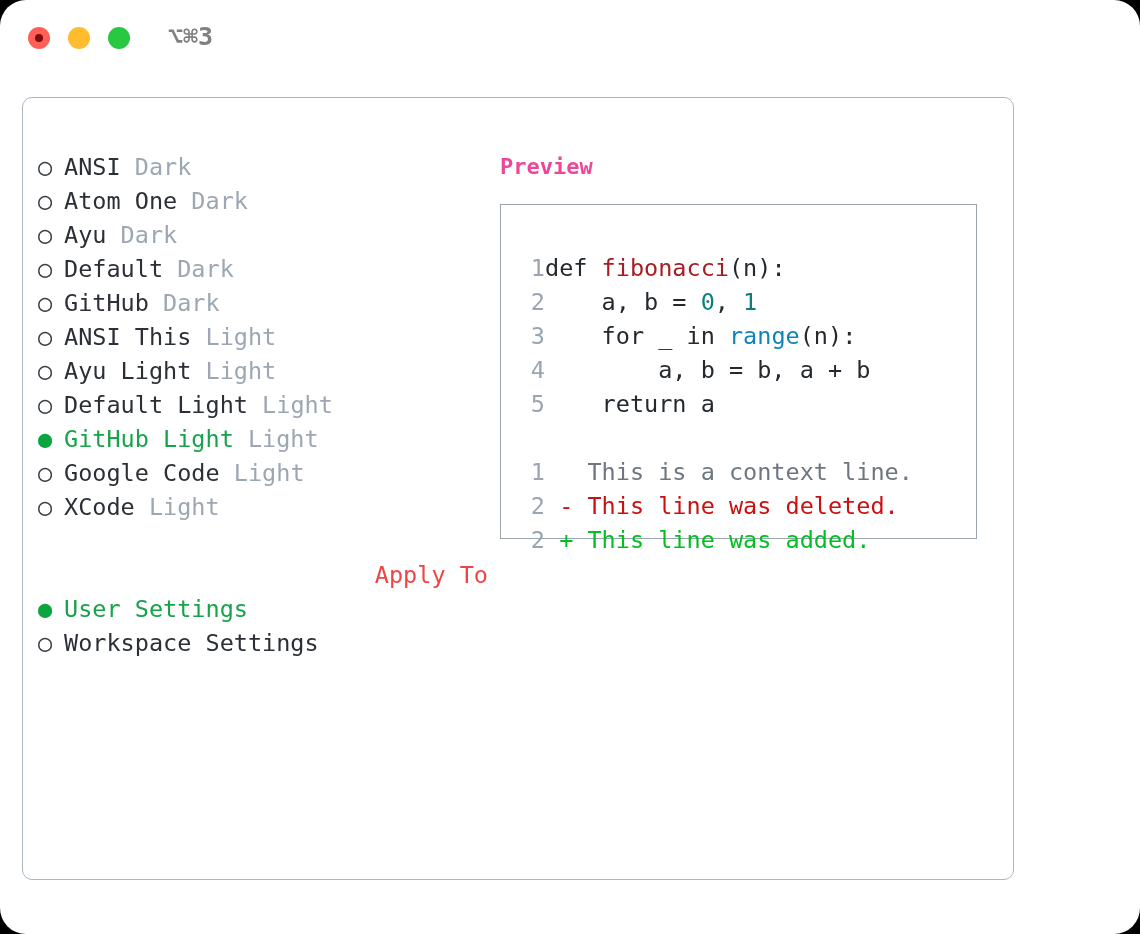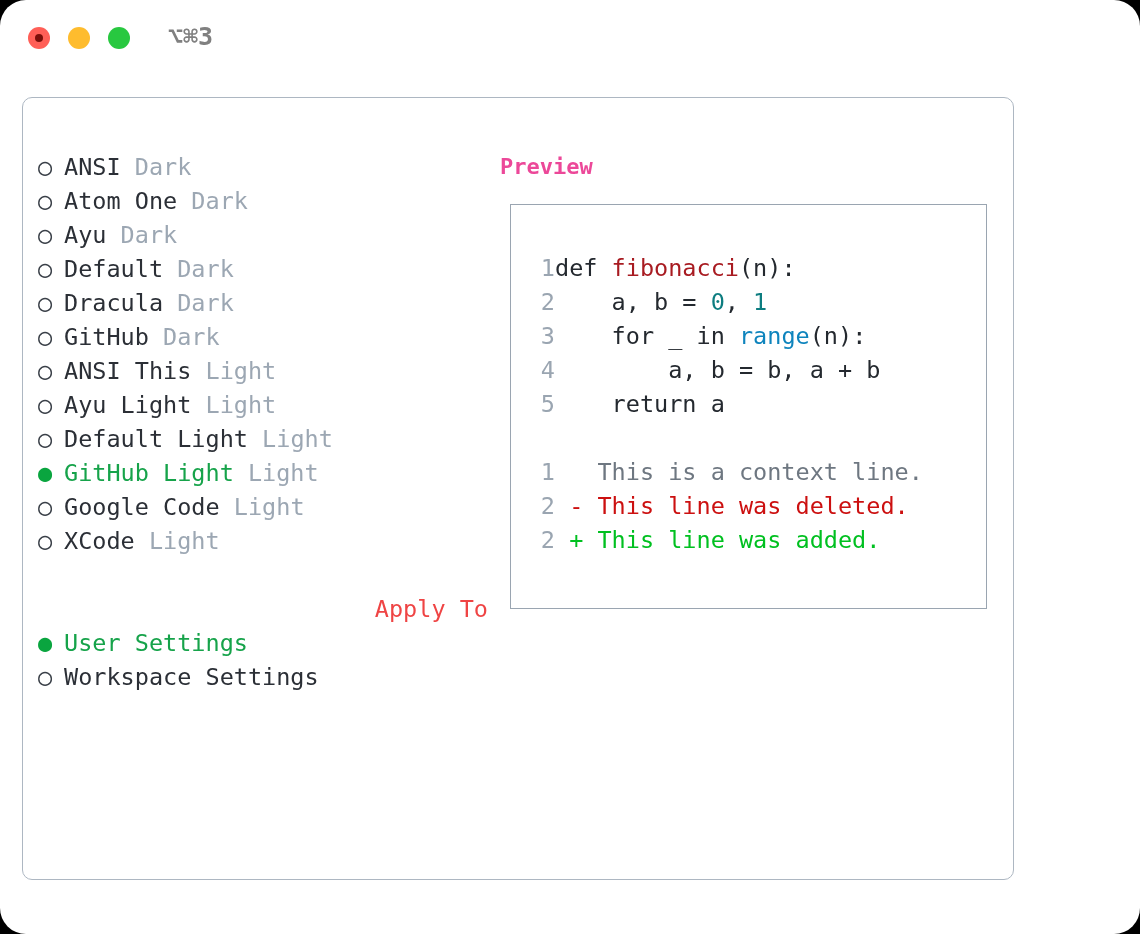--- a/index.html
+++ b/index.html
@@ -127,24 +127,24 @@
   #preview-heading {
     font-size: 22px;
     font-weight: bold;
     color: #ec4899;
     line-height: 34px;
     white-space: pre;
   }
 
   #preview-box {
     position: absolute;
-    left: 487px;
+    left: 477px;
     top: 106px;
     width: 477px;
-    height: 405px;
+    height: 335px;
     border: 1.5px solid #9aa5b1;
     background: #ffffff;
   }
 
   #code {
     position: absolute;
     left: 18px;
     top: 46px;
     font-size: 23.5px;
     line-height: 34px;
@@ -183,21 +183,20 @@
   <div id="panel">
 
     <div id="left-col">
 
 
       <div id="theme-list">
           <div class="row"><span class="marker">○</span><span class="label-dark">ANSI</span><span class="suffix"> Dark</span></div>
           <div class="row"><span class="marker">○</span><span class="label-dark">Atom One</span><span class="suffix"> Dark</span></div>
           <div class="row"><span class="marker">○</span><span class="label-dark">Ayu</span><span class="suffix"> Dark</span></div>
           <div class="row"><span class="marker">○</span><span class="label-dark">Default</span><span class="suffix"> Dark</span></div>
-          <div class="row"><span class="marker">○</span><span class="label-dark">Dracula</span><span class="suffix"> Dark</span></div>
           <div class="row"><span class="marker">○</span><span class="label-dark">GitHub</span><span class="suffix"> Dark</span></div>
           <div class="row"><span class="marker">○</span><span class="label-dark">ANSI This</span><span class="suffix"> Light</span></div>
           <div class="row"><span class="marker">○</span><span class="label-dark">Ayu Light</span><span class="suffix"> Light</span></div>
           <div class="row"><span class="marker">○</span><span class="label-dark">Default Light</span><span class="suffix"> Light</span></div>
           <div class="row"><span class="marker sel">●</span><span class="label-green">GitHub Light</span><span class="suffix"> Light</span></div>
           <div class="row"><span class="marker">○</span><span class="label-dark">Google Code</span><span class="suffix"> Light</span></div>
           <div class="row"><span class="marker">○</span><span class="label-dark">XCode</span><span class="suffix"> Light</span></div>
         </div>
 
       <div class="blank-line"></div>

